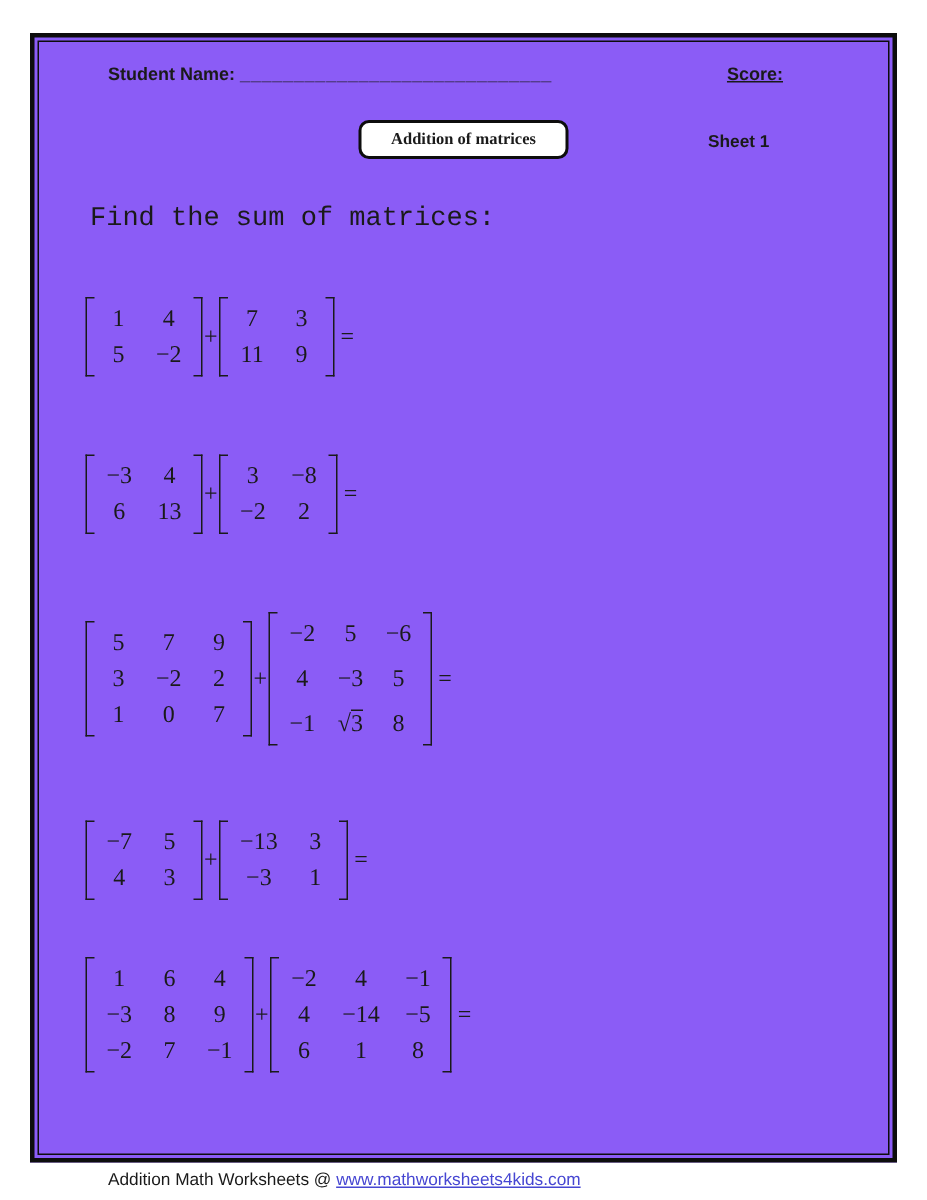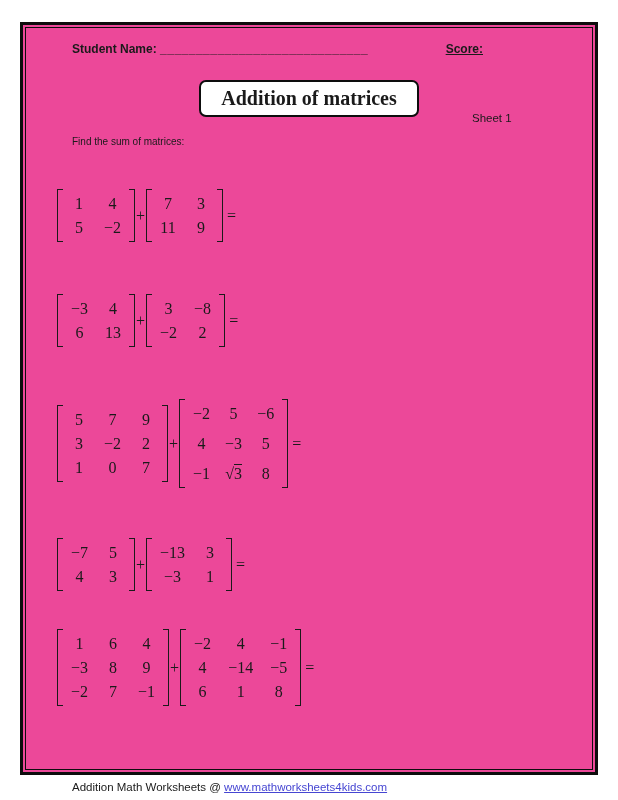--- a/index.html
+++ b/index.html
@@ -1,43 +1,43 @@
 <!DOCTYPE html>
 <html><head>
 <meta charset="utf-8">
 <style>
   * { margin: 0; padding: 0; box-sizing: border-box; }
   html, body { width: 618px; height: 800px; background: #ffffff; overflow: hidden; }
   body { font-family: "Liberation Sans", sans-serif; color: #1a1a1a; position: relative; }
 
   .frame {
     position: absolute; left: 20px; top: 22px; width: 578px; height: 753px;
-    border: 3px solid #0d0d0d; padding: 2px; background: #ec4899;
+    border: 3px solid #0d0d0d; padding: 2px; background: #8b5cf6;
   }
   .frame-inner {
     width: 100%; height: 100%; border: 1px solid #0d0d0d; position: relative;
   }
 
   .header-row {
     display: flex; align-items: baseline;
     padding: 14px 0 0 46px;
     font-size: 12px; font-weight: bold;
   }
-  .score { margin-left: auto; margin-right: 109px; text-decoration: underline; }
+  .score { margin-left: auto; margin-right: 70px; text-decoration: underline; }
   .name-line { font-weight: bold; letter-spacing: 0.5px; }
 
   .title-row { position: relative; margin-top: 24px; height: 34px; text-align: center; }
   .title-box {
     display: inline-block; border: 2.5px solid #0d0d0d; border-radius: 7px;
     padding: 5px 20px; font-family: "Liberation Serif", serif;
-    font-size: 20px; font-weight: bold; background: #fff;
-  }
-  .sheet-label { position: absolute; left: 446px; top: 9px; font-size: 11.5px; font-weight: normal; margin-top: 23px; }
-
-  .instruction { margin: 22px 0 0 46px; font-size: 10px; }
+    font-size: 11px; font-weight: bold; background: #fff;
+  }
+  .sheet-label { position: absolute; left: 446px; top: 9px; font-size: 11.5px; font-weight: bold; }
+
+  .instruction { margin: 22px 0 0 34px; font-size: 18px; font-family: Liberation Mono, monospace; }
 
   .problems { padding-left: 31px; font-family: "Liberation Serif", serif; font-size: 16px; }
   .problem { display: flex; align-items: center; }
   .p1 { margin-top: 42px; }
   .p2 { margin-top: 52px; }
   .p3 { margin-top: 52px; }
   .p4 { margin-top: 50px; }
   .p5 { margin-top: 38px; }
 
   .matrix { display: flex; align-items: stretch; }

